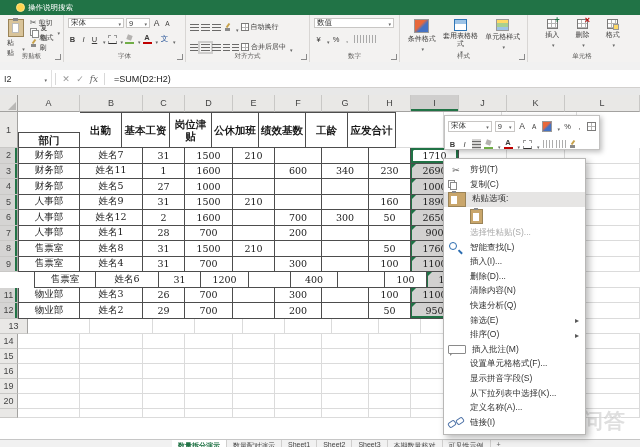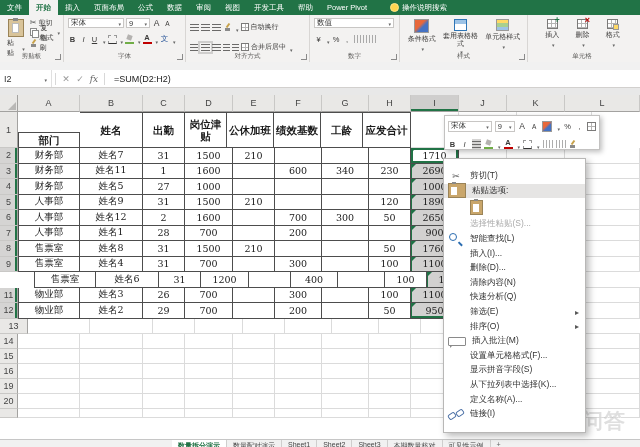--- a/index.html
+++ b/index.html
@@ -95,21 +95,21 @@
   .sel.active{background:#fff;box-shadow:inset 0 0 0 2px #217346;}
   .tri{position:absolute;top:0;left:1px;width:0;height:0;border-top:4px solid #1e7145;border-right:4px solid transparent;}
 
   
   #mtb{position:absolute;left:444px;top:115px;width:156px;height:35px;background:#fff;border:1px solid #c3c2c1;box-shadow:2px 2px 5px rgba(0,0,0,.25);z-index:6;display:flex;flex-direction:column;justify-content:space-evenly;padding:1px 3px;box-sizing:border-box;}
   .mrow{display:flex;align-items:center;gap:3px;}
   .mbox{border:1px solid #c8c6c4;background:#fff;font-size:7.5px;color:#333;display:flex;align-items:center;justify-content:space-between;height:11px;padding:0 2px;box-sizing:border-box;}
   .mhl{background:#d5d4d3;}
 
   
-  #cmenu{position:absolute;left:443px;top:158px;width:143px;background:#fff;border:1px solid #b8b7b6;box-shadow:3px 3px 7px rgba(0,0,0,.28);z-index:5;padding:10px 0;box-sizing:border-box;}
+  #cmenu{position:absolute;left:443px;top:158px;width:143px;background:#fff;border:1px solid #b8b7b6;box-shadow:3px 3px 7px rgba(0,0,0,.28);z-index:5;padding:4px 0;box-sizing:border-box;}
   .mi{display:flex;align-items:center;height:14.6px;padding:0 4px;position:relative;font-size:8.5px;color:#333;white-space:nowrap;}
   .mi.hl{background:#e6e5e4;}
   .mi.dis{color:#aaa;}
   .mi.sub::after{content:"▸";position:absolute;right:6px;font-size:8px;color:#555;}
   .mi .ic{width:16px;display:flex;align-items:center;justify-content:center;flex:0 0 auto;}
   .mi .lb{margin-left:6px;}
   .mi.opt-row{height:19px;padding-left:26px;}
   .icn-paste{width:11px;height:13px;border:1px solid #9a8357;background:#c9a66b;position:relative;display:inline-block;}
   .icn-paste::before{content:"";position:absolute;left:2px;top:3px;width:6px;height:8px;background:#fff;}
   .icn-paste::after{content:"";position:absolute;left:3px;top:-2px;width:4px;height:2px;background:#8a8a8a;}
@@ -134,33 +134,20 @@
   #wmark{position:absolute;left:512px;top:407px;display:flex;align-items:center;gap:4px;z-index:4;pointer-events:none;}
   .wlogo{width:18px;height:18px;border-radius:50%;border:2px solid rgba(160,160,160,.35);box-shadow:inset 0 0 0 2px rgba(255,255,255,.6);}
   .wtext{font-size:21px;font-weight:bold;color:rgba(155,155,155,.32);letter-spacing:1px;text-shadow:0 1px 0 rgba(255,255,255,.7);white-space:nowrap;}
 </style>
 </head>
 <body>
 
 <div id="app">
 
   <div id="tabbar">
-    <div id="rtabs">
-        <div class="rtab">文件</div>
-        <div class="rtab active">开始</div>
-        <div class="rtab">插入</div>
-        <div class="rtab">页面布局</div>
-        <div class="rtab">公式</div>
-        <div class="rtab">数据</div>
-        <div class="rtab">审阅</div>
-        <div class="rtab">视图</div>
-        <div class="rtab">开发工具</div>
-        <div class="rtab">帮助</div>
-        <div class="rtab">Power Pivot</div>
-      </div>
     <div class="tellme">
       <span class="icn-bulb"></span>
       <span>操作说明搜索</span>
     </div>
   </div>
 
   <div id="ribbon">
 
     <div class="rgroup" style="width:64px">
       <div class="rbody">
@@ -366,22 +353,22 @@
         <div class="c ch" style="width: 47px;">G</div>
         <div class="c ch" style="width: 42px;">H</div>
         <div class="c ch hl" style="width: 48px;">I</div>
         <div class="c ch" style="width: 48px;">J</div>
         <div class="c ch" style="width: 58px;">K</div>
         <div class="c ch" style="width: 75px;">L</div>
       </div>
       <div class="grow" style="height: 36px;">
         <div class="c rh" style="width: 18px;">1</div>
         <div class="c tc th t first" style="width: 62px; margin-top: 20px;">部门</div>
-        <div class="c tc th t" style="width: 63px;">姓名</div>
         <div class="c tc th t" style="width: 42px;">出勤</div>
+        <div class="c tc th t" style="width: 48px;">基本工资</div>
         <div class="c tc th t" style="width: 42px;">岗位津贴</div>
         <div class="c tc th t" style="width: 47px;">公休加班</div>
         <div class="c tc th t" style="width: 47px;">绩效基数</div>
         <div class="c tc th t" style="width: 42px;">工龄</div>
         <div class="c tc th t" style="width: 48px;">应发合计</div>
         <div class="c ec" style="width: 48px;"></div>
         <div class="c ec" style="width: 58px;"></div>
         <div class="c ec" style="width: 75px;"></div>
       </div>
       <div class="grow" style="height: 15.5px;">
@@ -431,21 +418,21 @@
       </div>
       <div class="grow" style="height: 15.5px;">
         <div class="c rh hl" style="width: 18px;">5</div>
         <div class="c tc first" style="width: 62px;">人事部</div>
         <div class="c tc" style="width: 63px;">姓名9</div>
         <div class="c tc" style="width: 42px;">31</div>
         <div class="c tc" style="width: 48px;">1500</div>
         <div class="c tc" style="width: 42px;">210</div>
         <div class="c tc" style="width: 47px;"></div>
         <div class="c tc" style="width: 47px;"></div>
-        <div class="c tc" style="width: 42px;">120</div>
+        <div class="c tc" style="width: 42px;">160</div>
         <div class="c tc sel" style="width: 48px;">1890<div class="tri"></div></div>
         <div class="c ec" style="width: 48px;"></div>
         <div class="c ec" style="width: 58px;"></div>
         <div class="c ec" style="width: 75px;"></div>
       </div>
       <div class="grow" style="height: 15.5px;">
         <div class="c rh hl" style="width: 18px;">6</div>
         <div class="c tc first" style="width: 62px;">人事部</div>
         <div class="c tc" style="width: 63px;">姓名12</div>
         <div class="c tc" style="width: 42px;">2</div>
@@ -710,20 +697,24 @@
       <span class="mbtn">
           <span class="icn-brush"></span>
         </span>
     </div>
   </div>
 
   <div id="cmenu">
       <div class="mi">
         <span class="ic icn-scissors"></span>
         <span class="lb">剪切(T)</span>
+      </div>
+      <div class="mi">
+        <span class="ic icn-copy"></span>
+        <span class="lb">复制(C)</span>
       </div>
       <div class="mi hl">
         <span class="ic icn-paste"></span>
         <span class="lb">粘贴选项:</span>
       </div>
       <div class="mi opt-row">
         <span class="icn-paste"></span>
       </div>
       <div class="mi dis">
         <span class="ic"></span>

